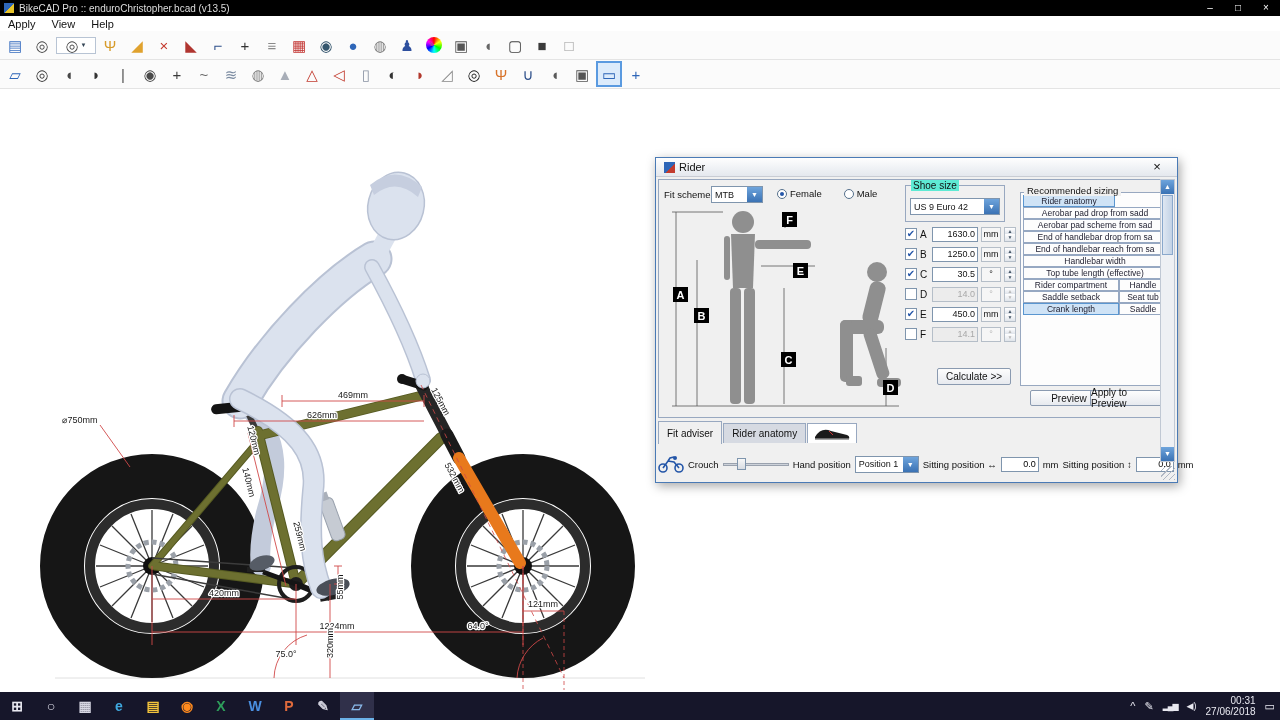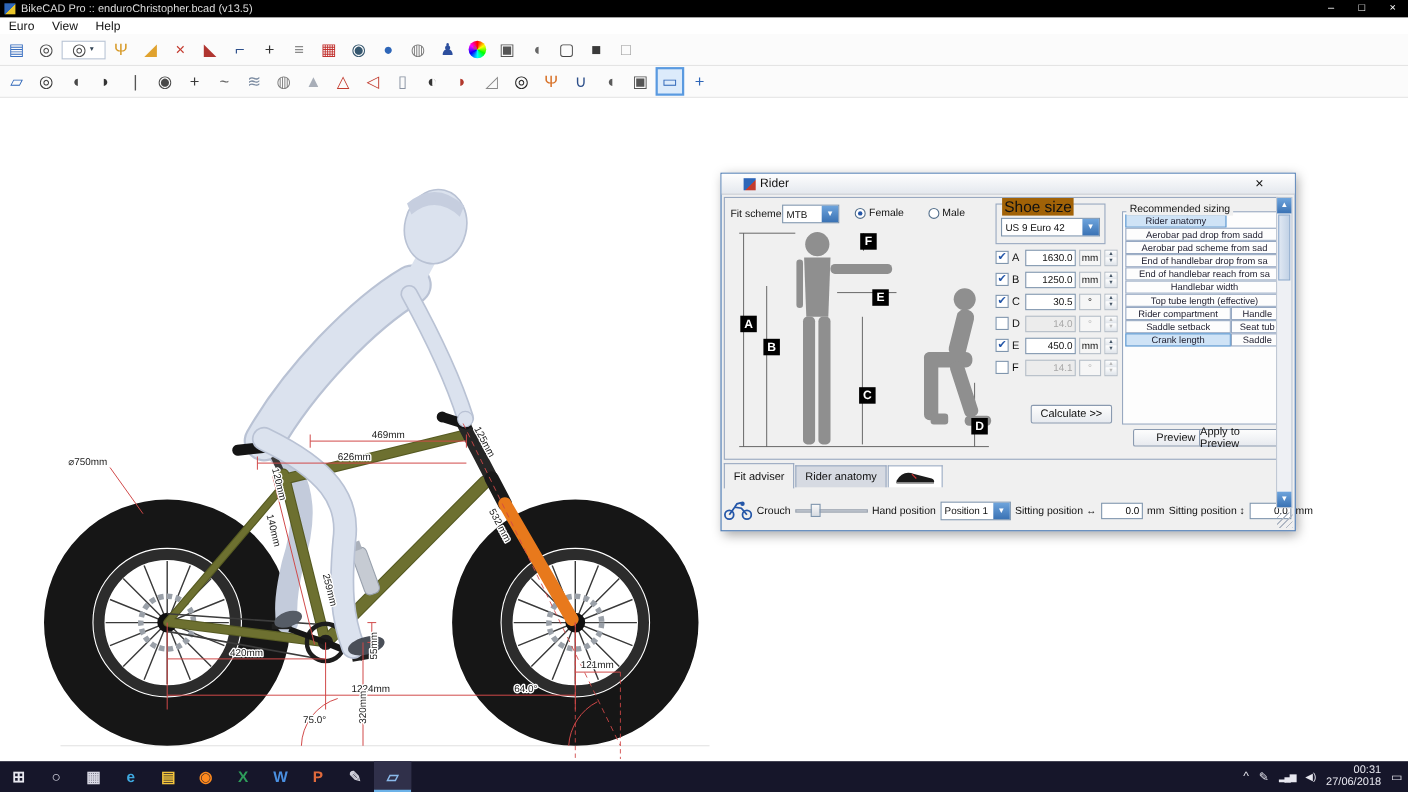--- a/index.html
+++ b/index.html
@@ -28,40 +28,40 @@
   .tbtn.combo .dd{display:inline}
   .tbtn.selected{border:2px solid #5a9ae0;background:#dcebfb}
   .tbtn.rainbow .gl{color:transparent;width:16px;height:16px;border-radius:50%;background:conic-gradient(#f00,#ff0,#0f0,#0ff,#00f,#f0f,#f00)}
 
   
   .canvas{position:absolute;top:89px;left:0;width:1280px;height:603px;background:#fff}
   .dimtext text{font-size:9px;fill:#1a1a1a;paint-order:stroke;stroke:#fff;stroke-width:2.5px;stroke-linejoin:round}
 
   
   .dialog{position:absolute;left:655px;top:157px;width:523px;height:326px;background:#f0f0f0;border:1px solid #4a7ab5;box-shadow:2px 3px 10px rgba(0,0,0,.35);font-size:9.5px;color:#111}
-  .dlg-title{height:19px;background:linear-gradient(#fefefe,#e4e8ee);display:flex;align-items:center;gap:4px;padding:0 20px;font-size:11px;border-bottom:1px solid #c8ccd4}
+  .dlg-title{height:19px;background:linear-gradient(#fefefe,#e4e8ee);display:flex;align-items:center;gap:4px;padding:0 8px;font-size:11px;border-bottom:1px solid #c8ccd4}
   .dlg-icon{width:11px;height:11px;background:linear-gradient(135deg,#2e66b8 55%,#c23b2e 55%)}
   .dlg-close{margin-left:auto;width:24px;text-align:center;font-size:13px;line-height:18px}
   .dlg-body{position:relative;height:305px}
   .dlg-main{position:absolute;left:2px;top:2px;width:504px;height:239px;border:1px solid #98a8c0;background:#f0f0f0;overflow:hidden}
   .fit-label{position:absolute;left:5px;top:9px}
   .fit-combo{position:absolute;left:52px;top:6px;width:52px}
   .combo{display:flex;border:1px solid #7f95ad;background:#fff;height:17px;align-items:center}
   .combo .cval{flex:1;padding:0 3px;font-size:9px;white-space:nowrap;overflow:hidden}
   .combo .carr{width:15px;height:100%;background:linear-gradient(#6ea4dc,#3a72b4);color:#fff;font-size:7px;display:flex;align-items:center;justify-content:center}
   .radios{position:absolute;left:118px;top:8px;display:flex;gap:22px;align-items:center}
   .radio{display:flex;align-items:center}
   .rdot{width:10px;height:10px;border:1px solid #55708c;border-radius:50%;background:#fff;display:inline-block;position:relative;margin-right:3px}
   .rdot.on::after{content:"";position:absolute;inset:2px;background:#2456a8;border-radius:50%}
   .figure{position:absolute;left:4px;top:28px}
   .badge{position:absolute;width:15px;height:15px;background:#000;color:#fff;font-weight:bold;font-size:11px;display:flex;align-items:center;justify-content:center;z-index:3}
   .badge-a{left:14px;top:107px}.badge-b{left:35px;top:128px}.badge-c{left:122px;top:172px}
   .badge-d{left:224px;top:200px}.badge-e{left:134px;top:83px}.badge-f{left:123px;top:32px}
   .shoe-group{position:absolute;left:246px;top:5px;width:100px;height:37px;border:1px solid #98a8c0}
-  .shoe-label{position:absolute;left:252px;top:0;background:#a16207;padding:0 2px;font-size:14px;z-index:2}
+  .shoe-label{position:absolute;left:252px;top:0;background:#5eead4;padding:0 2px;font-size:10px;z-index:2}
   .shoe-combo{position:absolute;left:4px;top:12px;width:90px}
   .meas{position:absolute;left:246px;top:44px;display:flex;flex-direction:column}
   .mrow{display:flex;align-items:center;height:20px;gap:3px}
   .cb{width:12px;height:12px;border:1px solid #7f95ad;background:#fff;display:flex;align-items:center;justify-content:center}
   .ck{color:#2456a8;font-size:10px;line-height:1}
   .mrow:not(.checked) .ck{visibility:hidden}
   .mletter{width:9px;font-size:10px}
   .mfield{width:46px;height:15px;border:1px solid #7f95ad;background:#fff;font-size:9px;text-align:right;padding:1px 2px}
   .munit{width:20px;height:15px;border:1px solid #b5bec8;background:#f6f6f6;text-align:center;font-size:9px;line-height:13px}
   .mspin{width:12px;height:15px;display:flex;flex-direction:column;border:1px solid #b5bec8}
@@ -110,21 +110,21 @@
     <span class="appicon"></span>
     <span>BikeCAD Pro :: enduroChristopher.bcad (v13.5)</span>
     <div class="wctrl">
       <span>–</span>
       <span>□</span>
       <span>×</span>
     </div>
   </div>
 
   <div class="menubar">
-    <span class="menu-item">Euro</span>
+    <span class="menu-item">Apply</span>
       <span class="menu-item">View</span>
       <span class="menu-item">Help</span>
   </div>
 
   <div class="toolbar" id="tb1">
     <div class="tbtn">
         <span class="gl" style="color: rgb(58, 111, 192);">▤</span>
       </div>
       <div class="tbtn">
         <span class="gl" style="color: rgb(74, 74, 74);">◎</span>

